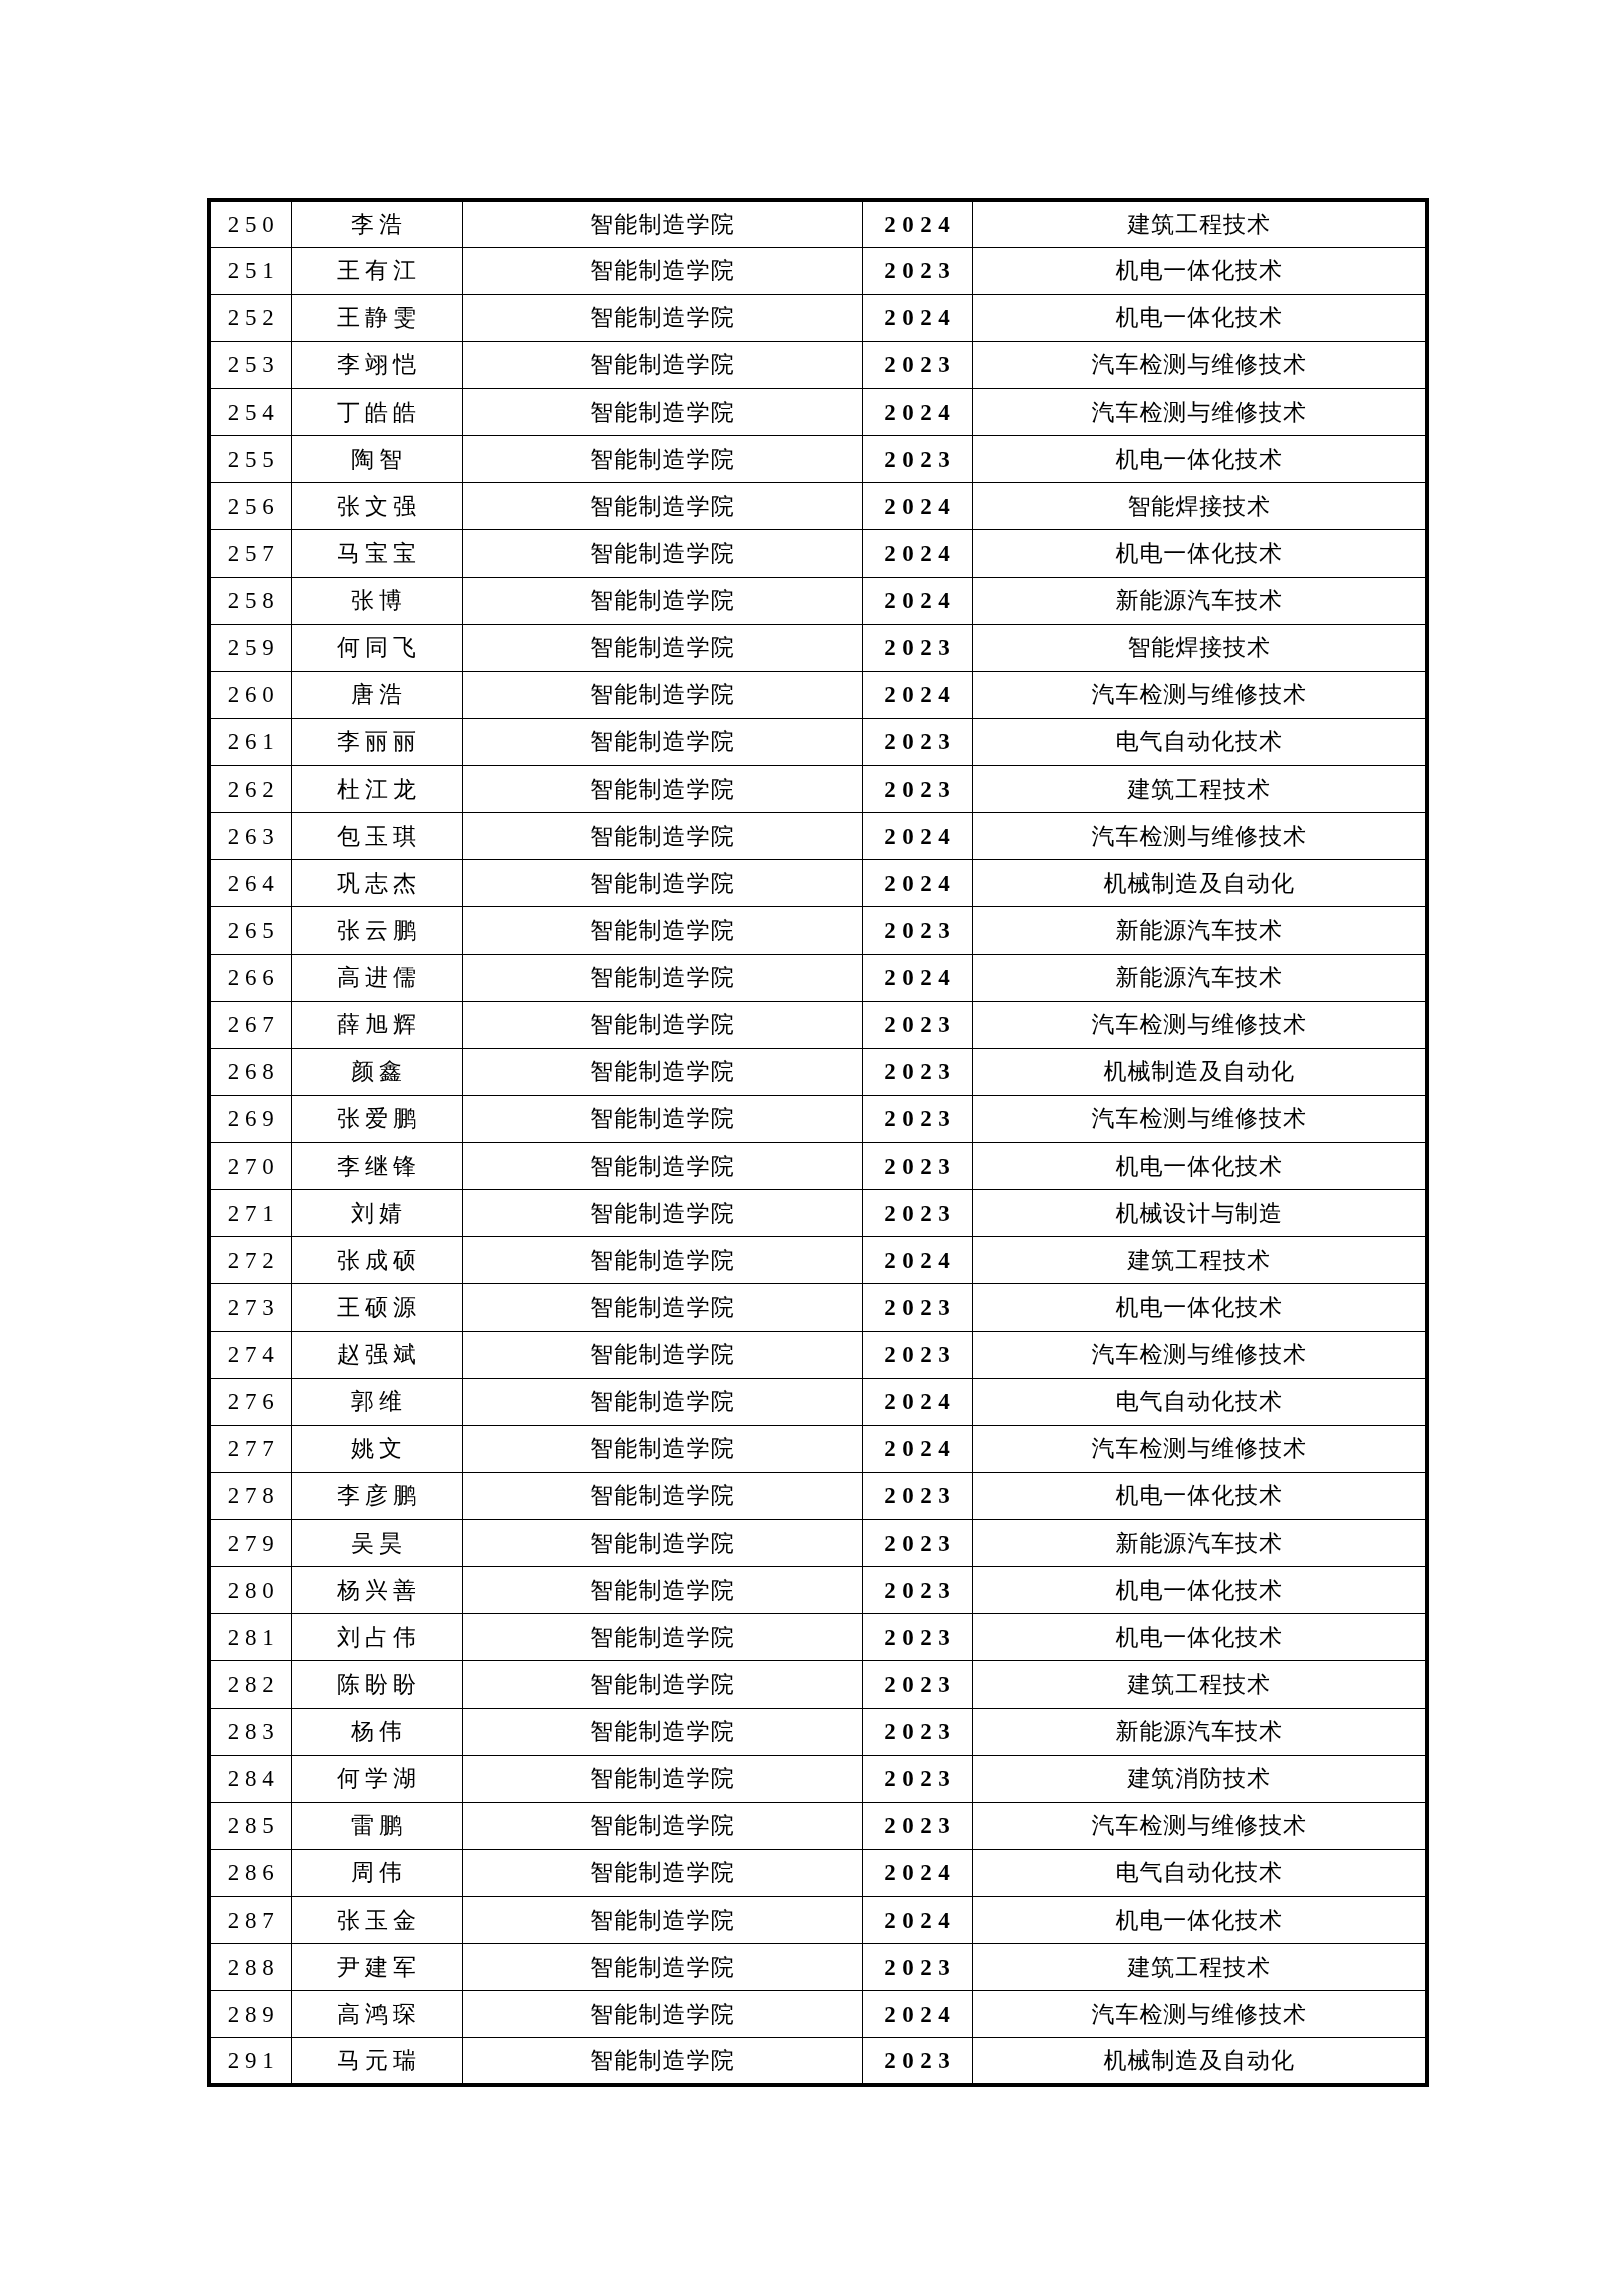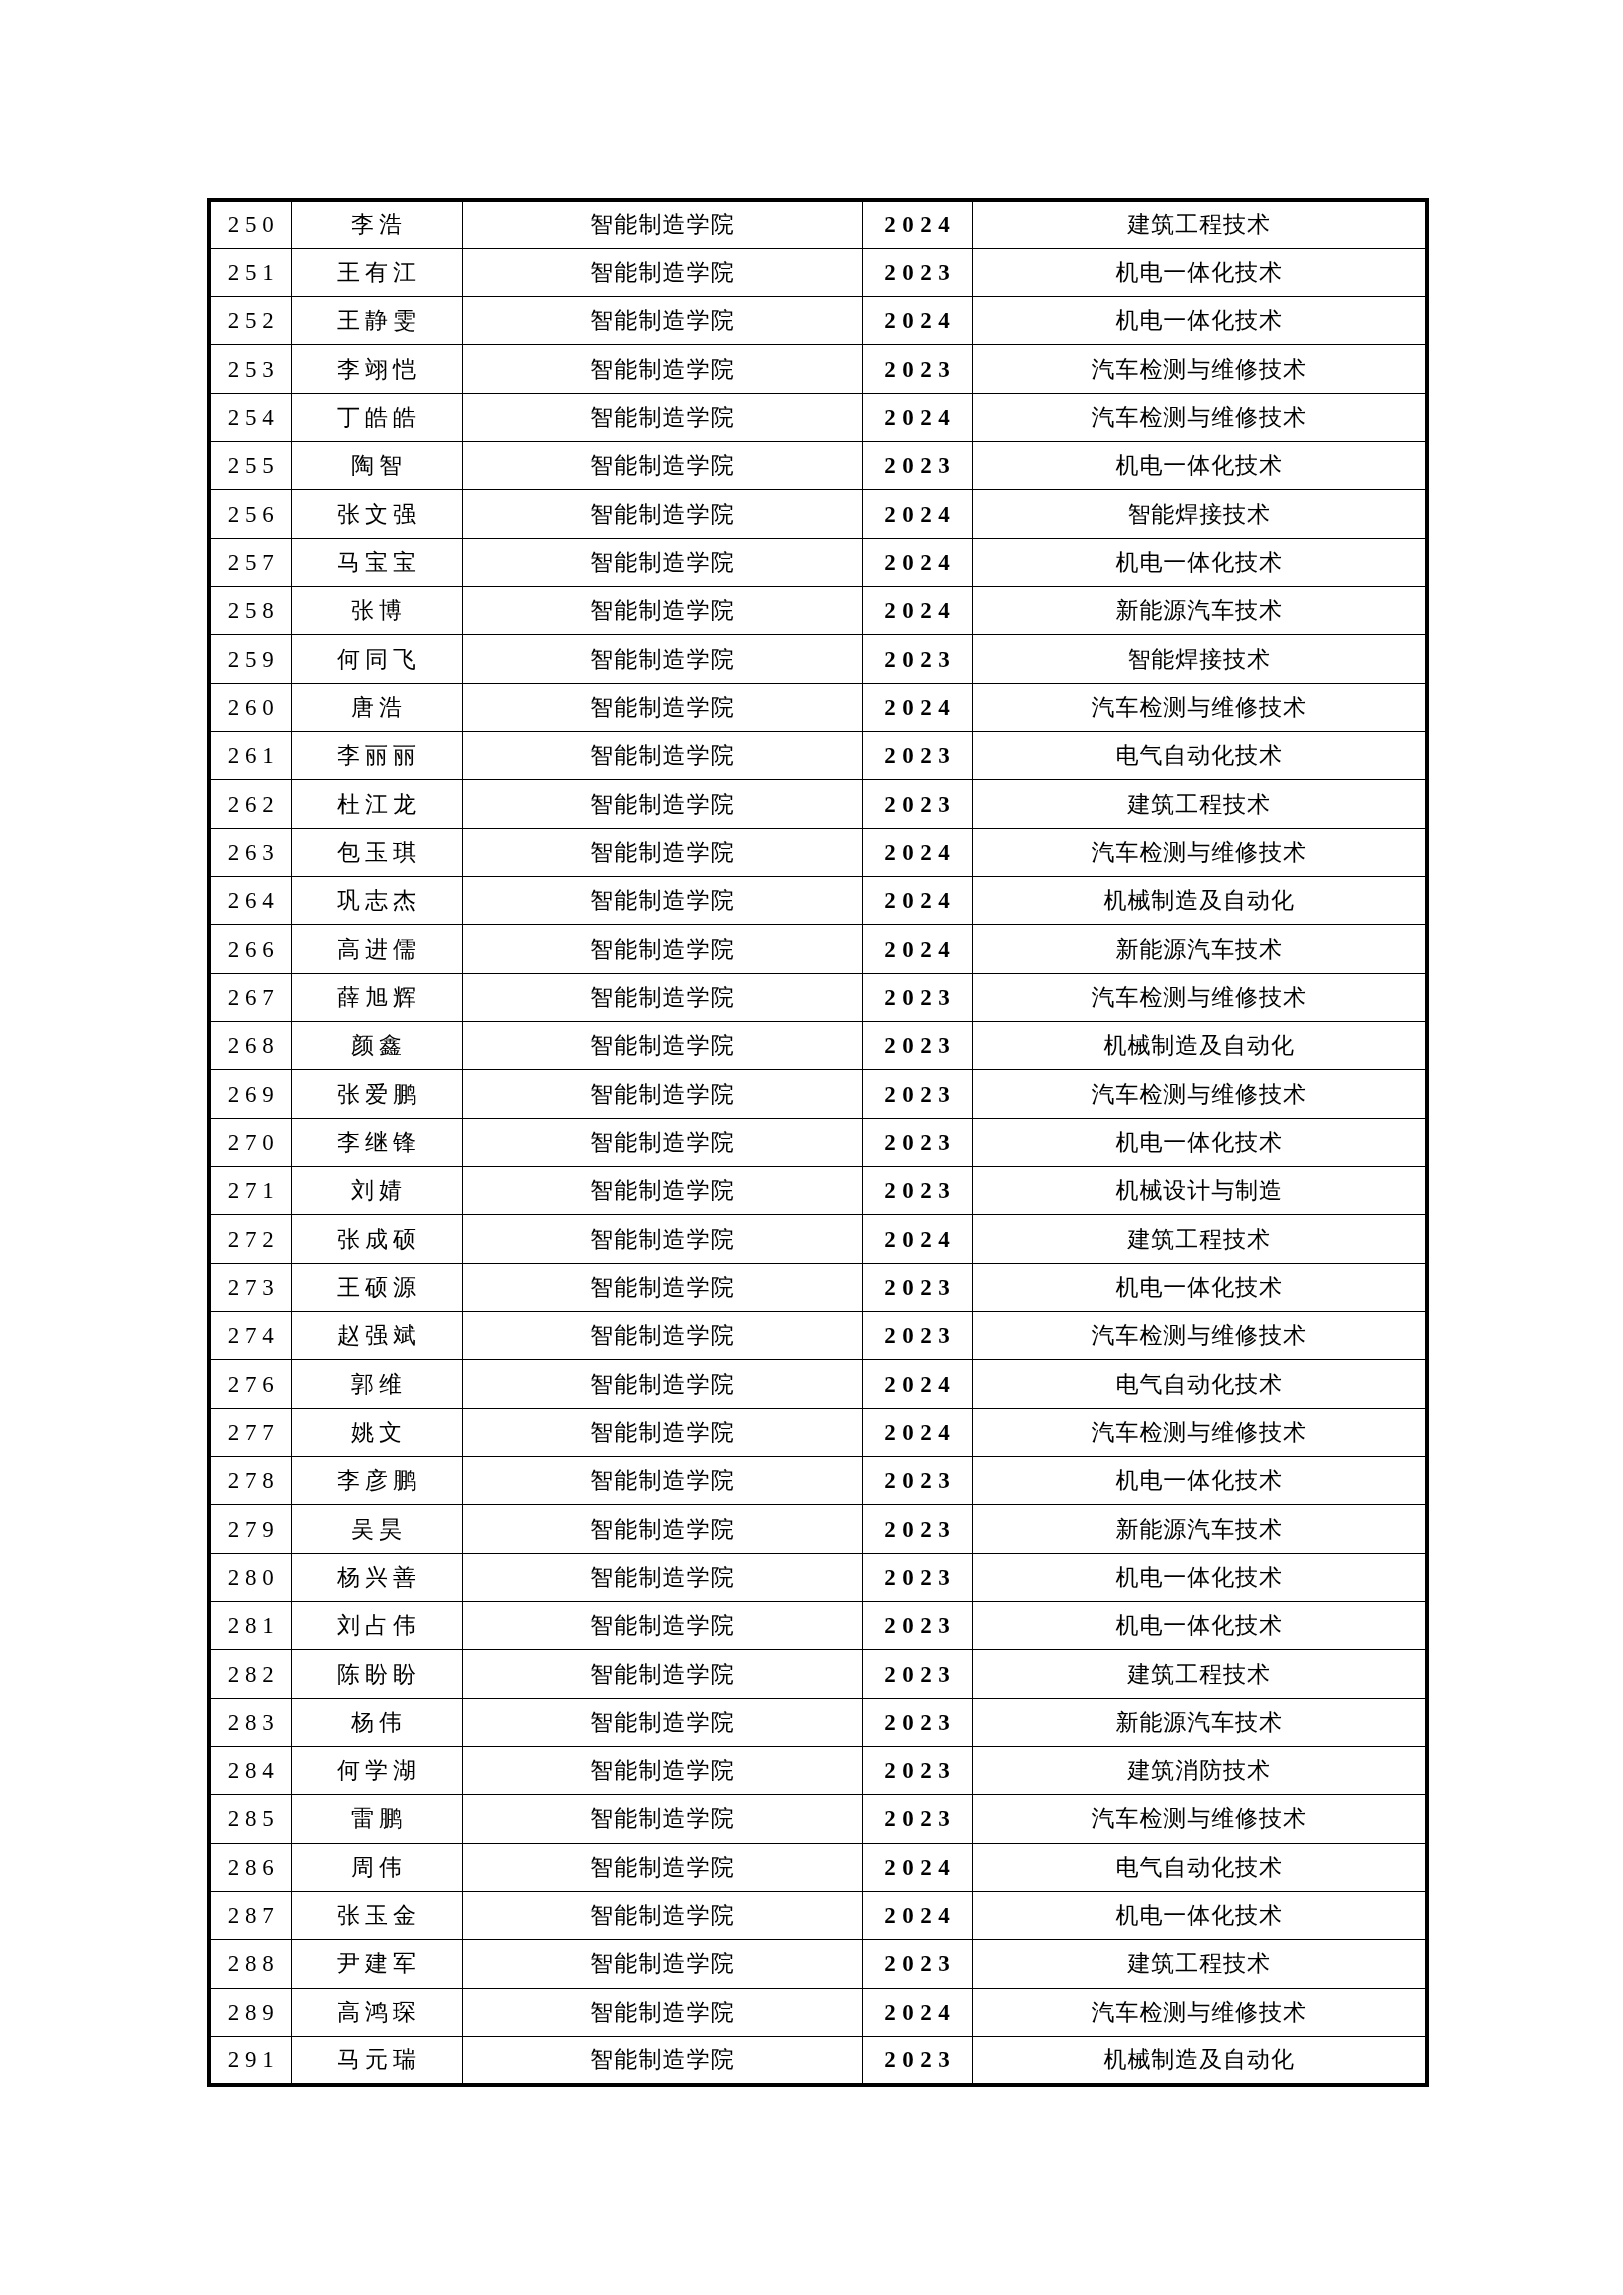--- a/index.html
+++ b/index.html
@@ -156,20 +156,27 @@
     <td class="c-major">汽车检测与维修技术</td>
   </tr>
         <tr>
     <td class="c-no">264</td>
     <td class="c-name">巩志杰</td>
     <td class="c-college">智能制造学院</td>
     <td class="c-year">2024</td>
     <td class="c-major">机械制造及自动化</td>
   </tr>
         <tr>
+    <td class="c-no">265</td>
+    <td class="c-name">张云鹏</td>
+    <td class="c-college">智能制造学院</td>
+    <td class="c-year">2023</td>
+    <td class="c-major">新能源汽车技术</td>
+  </tr>
+        <tr>
     <td class="c-no">266</td>
     <td class="c-name">高进儒</td>
     <td class="c-college">智能制造学院</td>
     <td class="c-year">2024</td>
     <td class="c-major">新能源汽车技术</td>
   </tr>
         <tr>
     <td class="c-no">267</td>
     <td class="c-name">薛旭辉</td>
     <td class="c-college">智能制造学院</td>

